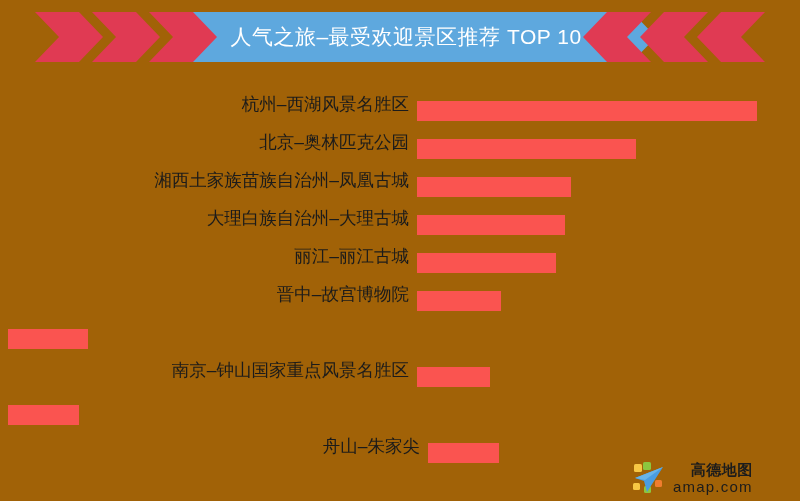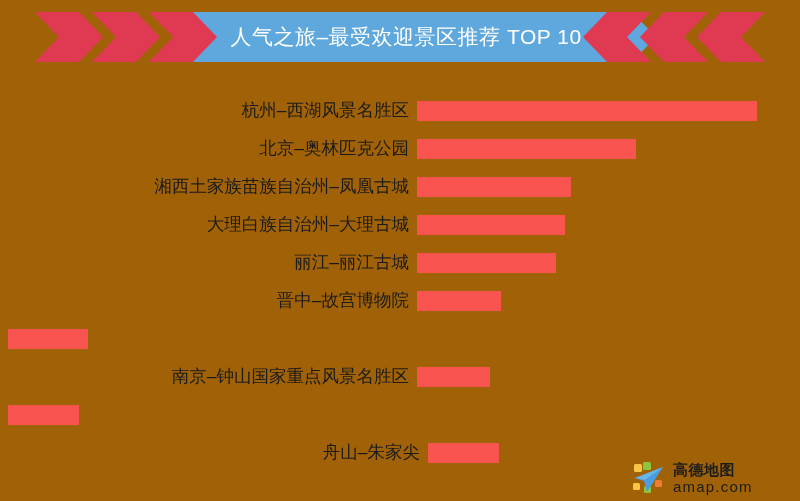--- a/index.html
+++ b/index.html
@@ -61,21 +61,20 @@
     width: 800px;
     height: 406px;
   }
 
   .row {
     position: absolute;
     left: 0;
     width: 800px;
     height: 30px;
     display: flex;
-    align-items: center;
   }
 
   .row-label {
     width: 409px;
     padding-right: 0;
     text-align: right;
     font-size: 17.5px;
     color: #1b1b1b;
     white-space: nowrap;
     line-height: 1;
@@ -98,20 +97,21 @@
   
   .logo {
     position: absolute;
     left: 632px;
     top: 459px;
     width: 148px;
     height: 38px;
     display: flex;
     align-items: center;
     gap: 7px;
+    text-align: right;
   }
 
   .logo-mark {
     width: 34px;
     height: 34px;
     position: relative;
     flex: 0 0 auto;
   }
 
   .logo-text {

